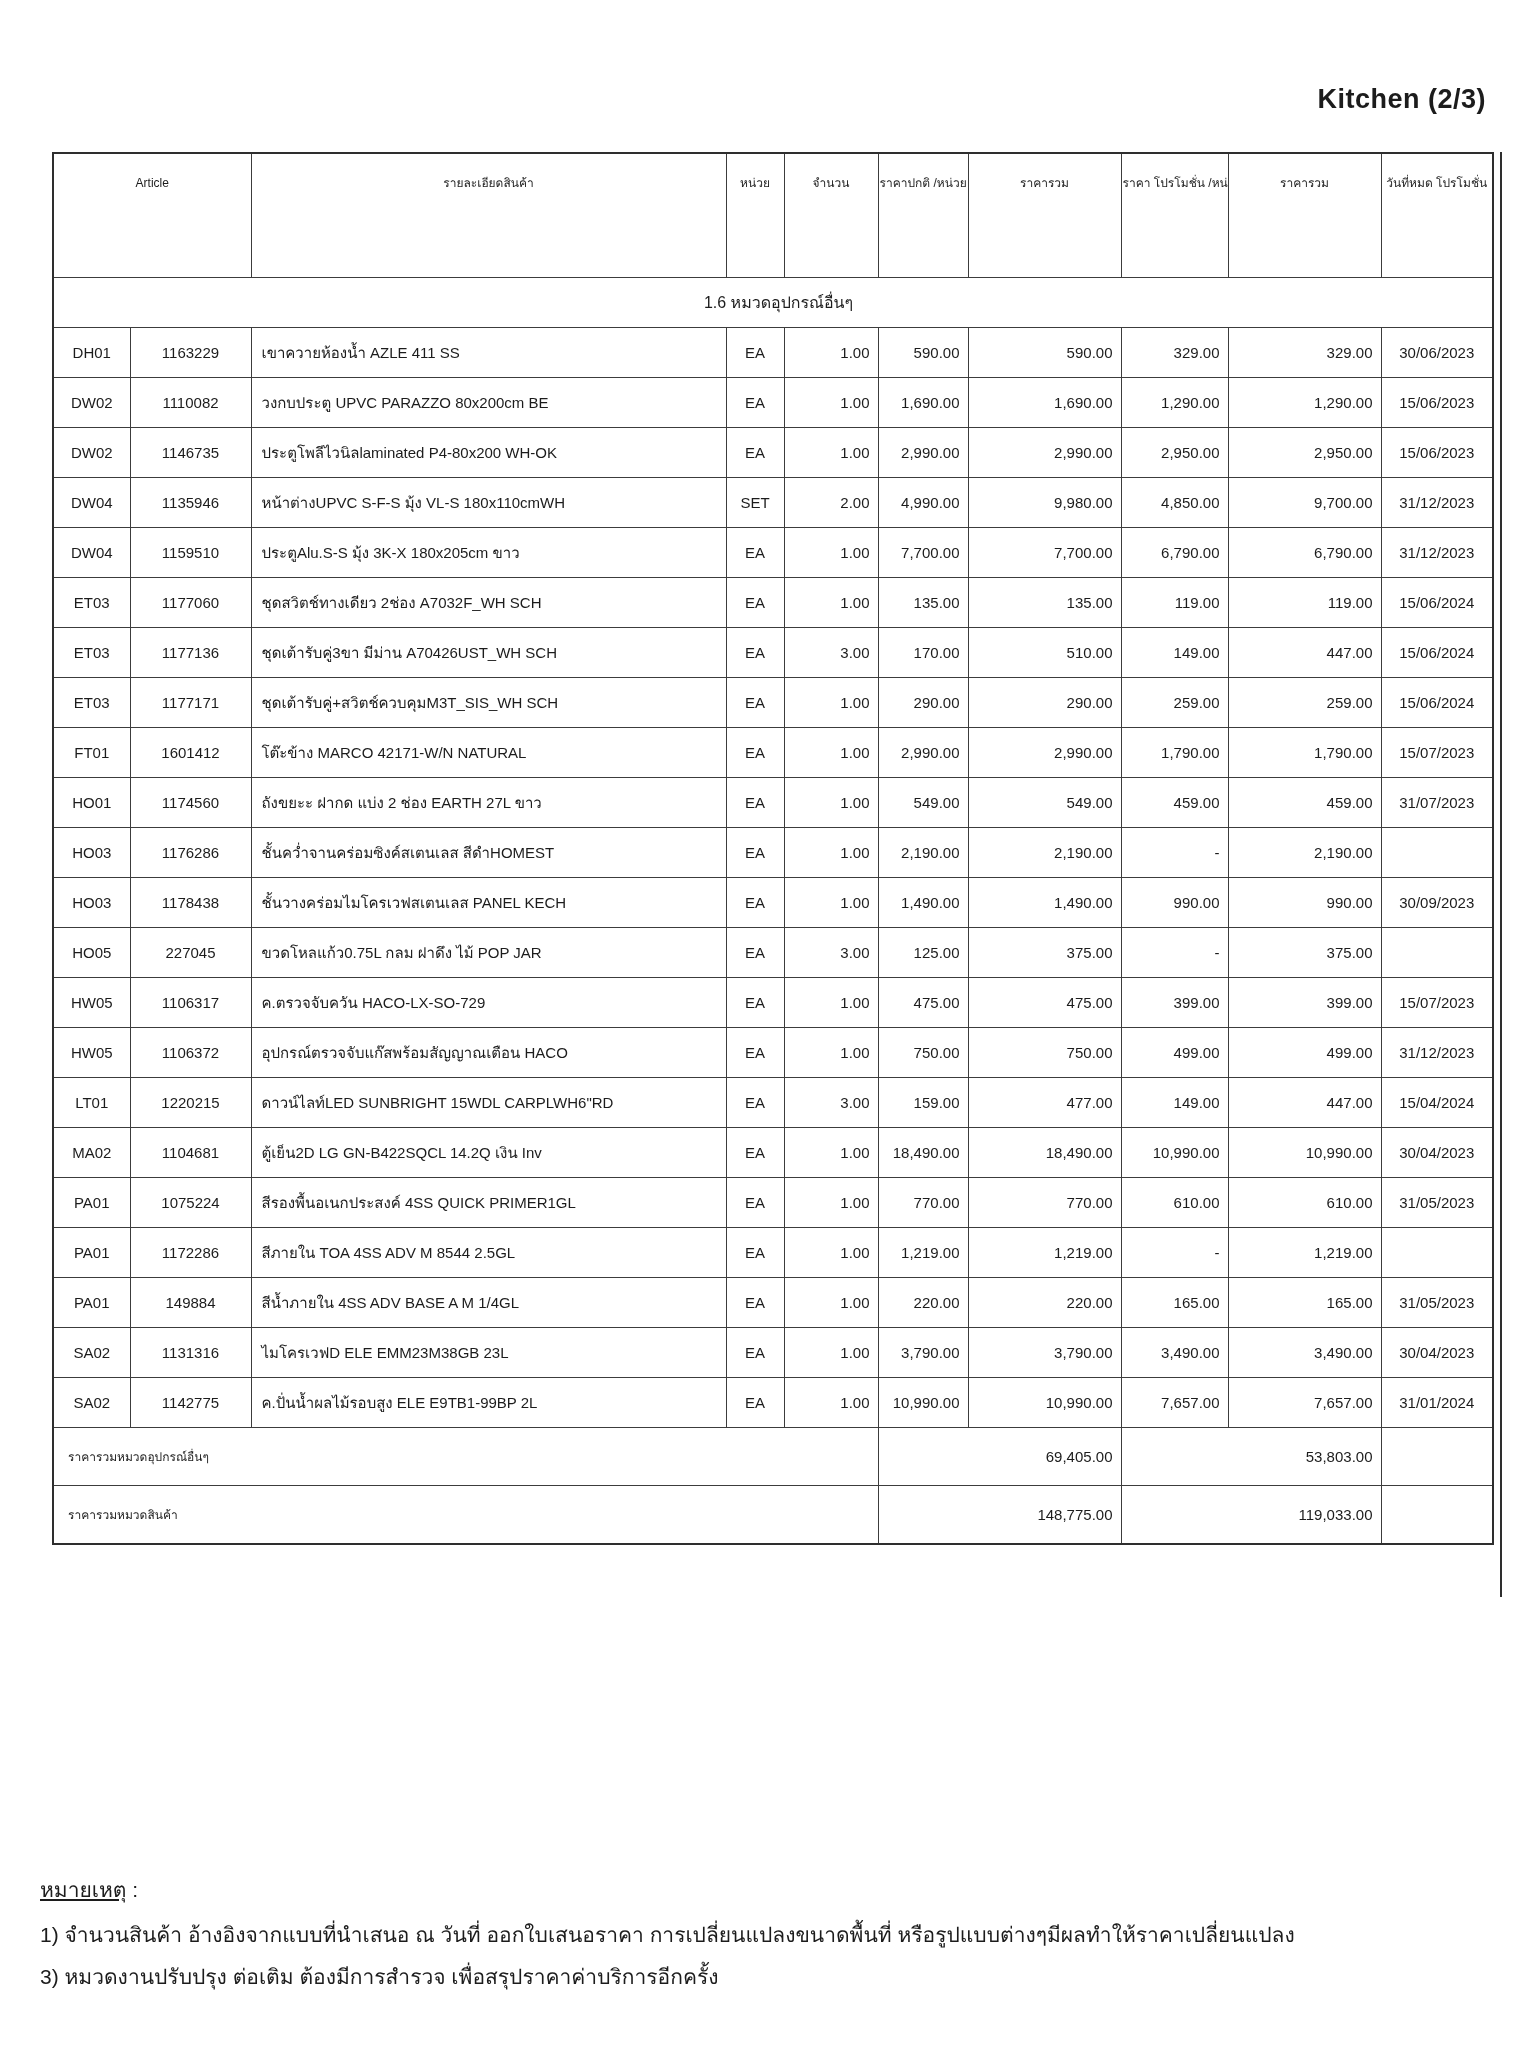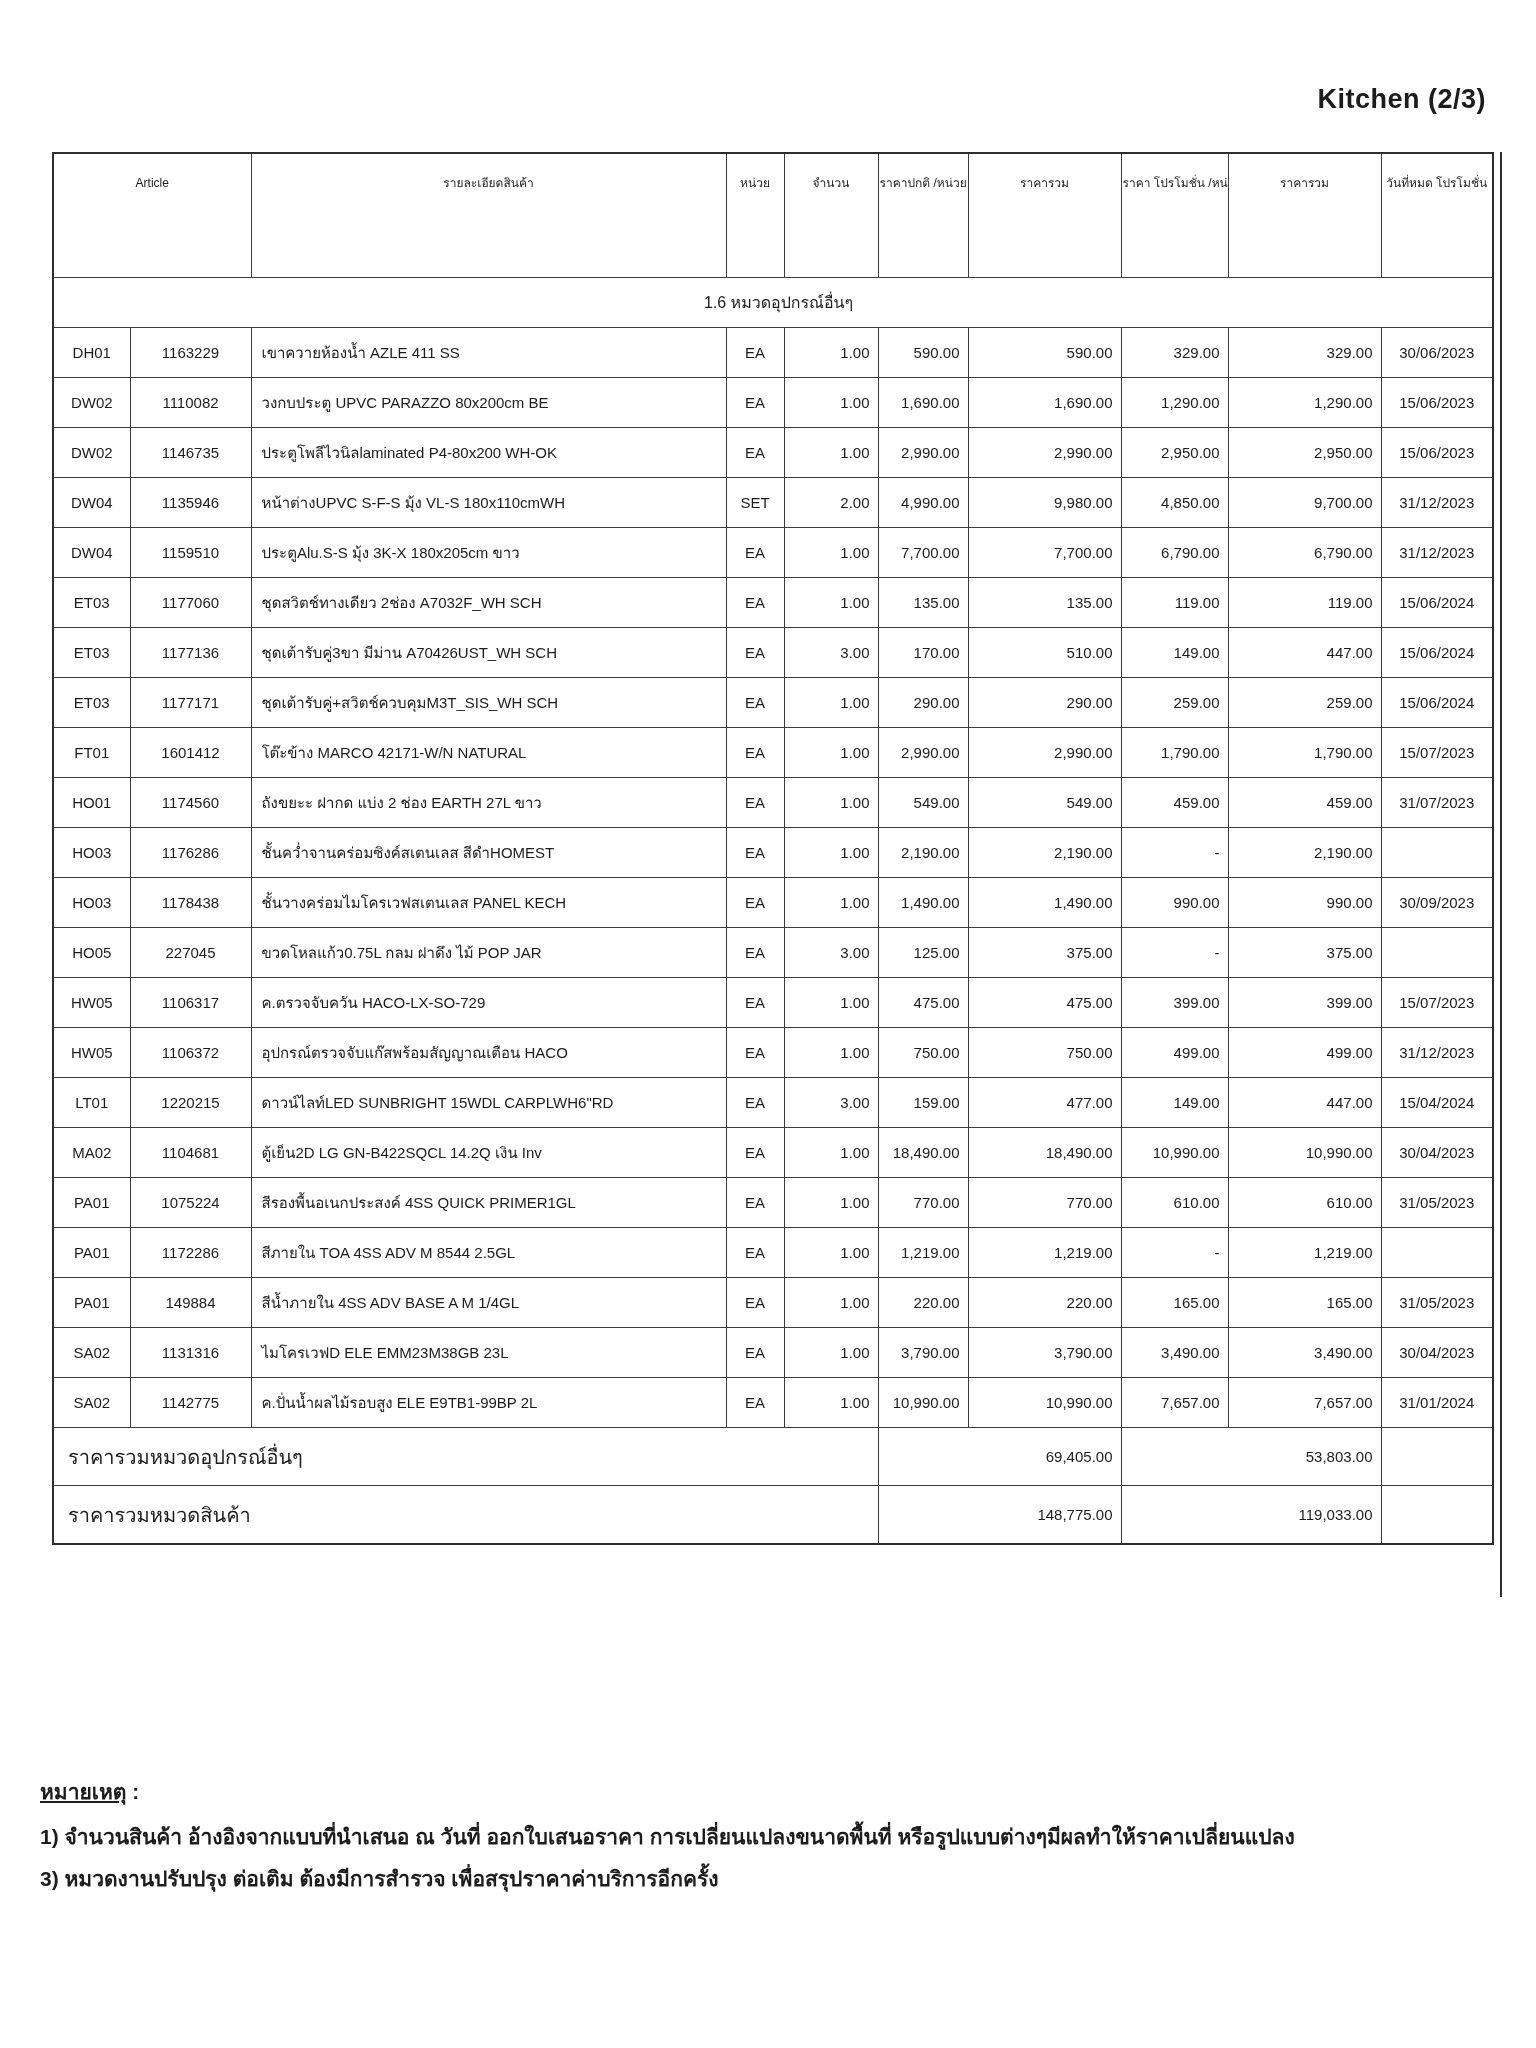--- a/index.html
+++ b/index.html
@@ -17,23 +17,23 @@
   .quote thead th { font-weight:normal; }
   .gh { background:#c2c2c2; height:100px; vertical-align:top; padding-top:16px; text-align:center; font-size:16px; }
   .gh-left { text-align:left; padding-left:14px; }
   .ch { height:106px; vertical-align:top; padding-top:16px; text-align:center; white-space:pre-line; font-size:12px; line-height:26px; }
   .section-row td { height:47px; text-align:center; padding-left:12px; font-size:16px; background:#ffffff; }
   tbody.items td { height:47px; }
   .a-l { text-align:left; padding-left:10px; }
   .a-c { text-align:center; }
   .a-r { text-align:right; padding-right:8px; }
   .totals td { height:55px; }
-  .total-label { text-align:left; padding-left:14px; font-size:20px; }
+  .total-label { text-align:left; padding-left:14px; font-size:12px; }
   .right-line { position:absolute; left:1500px; top:152px; width:2px; height:1445px; background:#2e2e2e; }
-  .notes { position:absolute; left:40px; top:1775px; font-size:21px;font-weight:bold; }
+  .notes { position:absolute; left:40px; top:1873px; font-size:21px; }
   .notes-heading { margin-bottom:14px; }
   .notes-heading .u { text-decoration:underline; }
   .note-line { margin-bottom:12px; line-height:30px; }
 </style>
 </head>
 <body>
 
 <div class="page-title">Kitchen (2/3)</div>
 
 <table class="quote">

